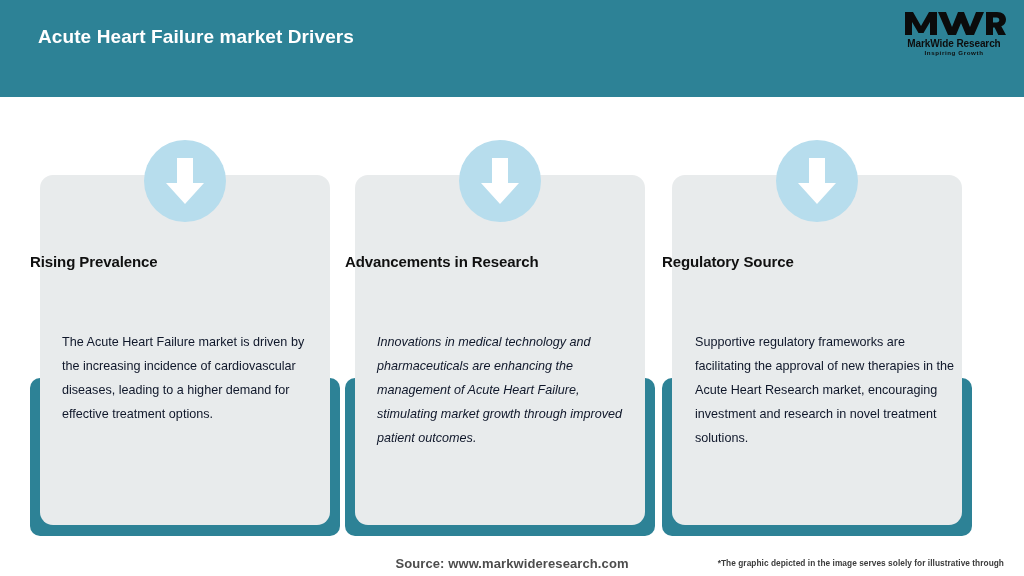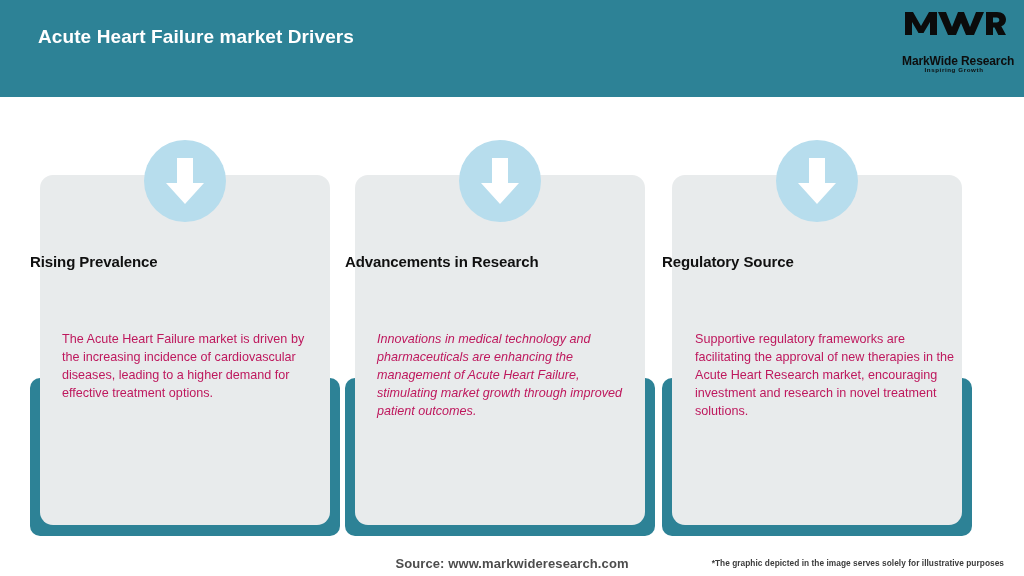--- a/index.html
+++ b/index.html
@@ -48,26 +48,26 @@
     height: 54px;
     text-align: center;
   }
   #logo-mark {
     display: block;
     width: 104px;
     height: 30px;
   }
   #logo-name {
     display: block;
-    font-size: 12px;
+    font-size: 10px;
     font-weight: bold;
     color: #0d0d0d;
     letter-spacing: -0.1px;
     line-height: 10px;
-    margin-top: 18px;
+    margin-top: 1px;
     white-space: nowrap;
   }
   #logo-tagline {
     display: block;
     font-size: 6.2px;
     font-weight: bold;
     color: #0d0d0d;
     letter-spacing: 0.6px;
     line-height: 8px;
     white-space: nowrap;
@@ -109,22 +109,22 @@
     top: 78px;
     font-size: 15px;
     font-weight: bold;
     color: #101010;
     letter-spacing: -0.1px;
   }
   .card-body {
     position: absolute;
     top: 155px;
     font-size: 12.6px;
-    line-height: 18px;
-    color: #be185d;
+    line-height: 24px;
+    color: #0f172a;
   }
 
   
   #source-note {
     position: absolute;
     left: 0;
     top: 556px;
     width: 1024px;
     text-align: center;
     font-size: 13px;
@@ -193,15 +193,15 @@
     <div class="icon-circle" style="left:114px;">
       <svg width="44" height="50" viewBox="0 0 44 50" xmlns="http://www.w3.org/2000/svg">
         <path d="M14 2 L30 2 L30 27 L41 27 L22 48 L3 27 L14 27 Z" fill="#ffffff"></path>
       </svg>
     </div>
     <div class="card-title">Regulatory Source</div>
     <div class="card-body" style="left:33px; width:262px;">Supportive regulatory frameworks are facilitating the approval of new therapies in the Acute Heart Research market, encouraging investment and research in novel treatment solutions.</div>
   </div>
 
   <div id="source-note">Source: www.markwideresearch.com</div>
-  <div id="disclaimer-note">*The graphic depicted in the image serves solely for illustrative purposes</div>
+  <div id="disclaimer-note">*The graphic depicted in the image serves solely for illustrative through</div>
 
 </div>
 
 </body></html>

